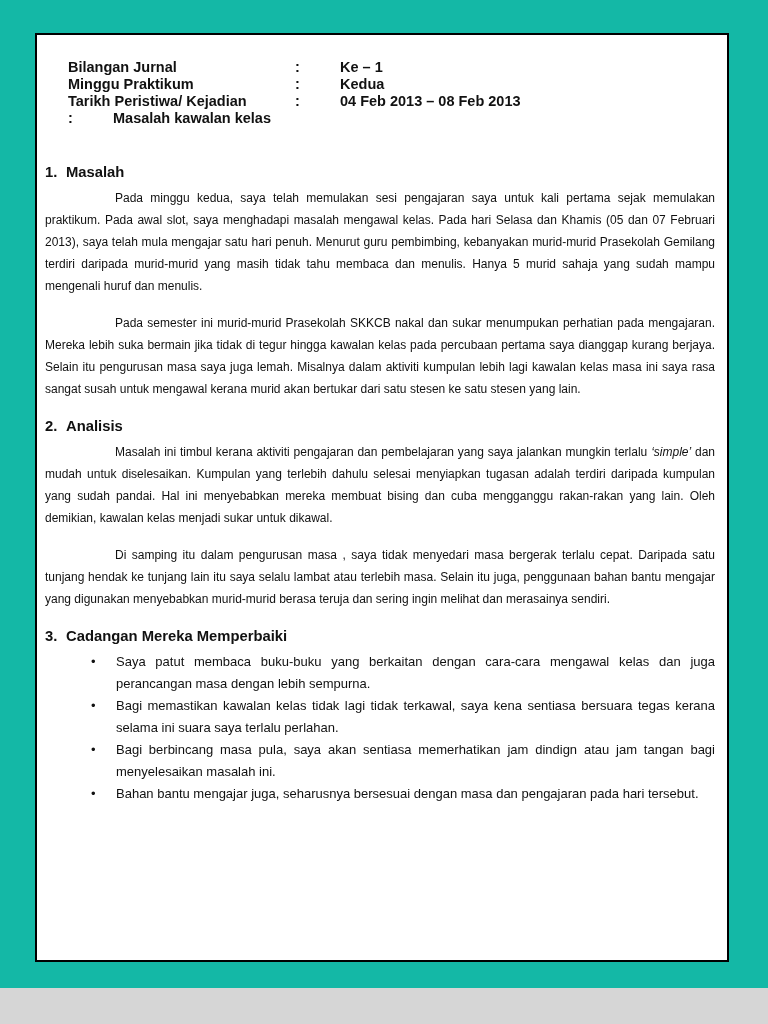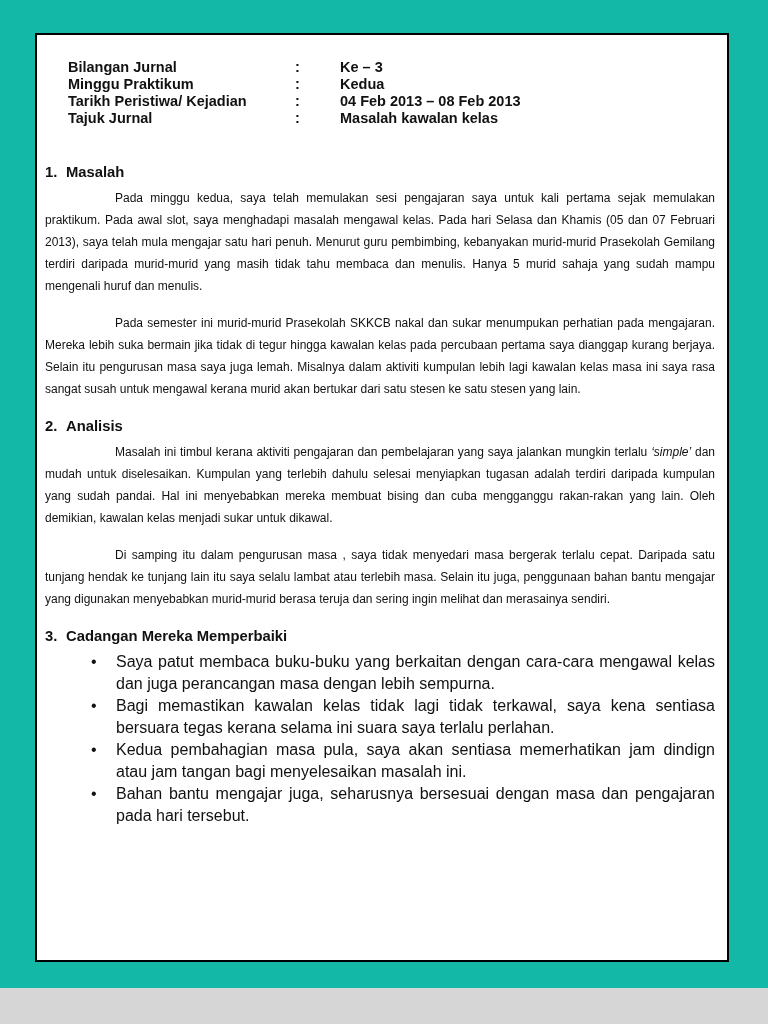--- a/index.html
+++ b/index.html
@@ -57,21 +57,21 @@
     line-height: 22px;
     text-align: justify;
     text-indent: 70px;
   }
   .em { font-style: italic; }
 
   .bullets {
     margin: 2px 0 0 0;
     padding: 0 0 0 71px;
     list-style: none;
-    font-size: 16px;
+    font-size: 13px;
     line-height: 22px;
   }
   .bullets li {
     position: relative;
     text-align: justify;
   }
   .bullets li::before {
     content: "\2022";
     position: absolute;
     left: -25px;
@@ -89,34 +89,33 @@
 
 <div class="viewer">
   <div class="page">
     <div class="frame">
       <div class="content">
 
         <div class="hdr">
           <div class="hrow">
             <span class="hlabel">Bilangan Jurnal</span>
             <span class="hcolon">:</span>
-            <span class="hvalue">Ke – 3</span>
+            <span class="hvalue">Ke – 1</span>
           </div>
           <div class="hrow">
             <span class="hlabel">Minggu Praktikum</span>
             <span class="hcolon">:</span>
             <span class="hvalue">Kedua</span>
           </div>
           <div class="hrow">
             <span class="hlabel">Tarikh Peristiwa/ Kejadian</span>
             <span class="hcolon">:</span>
             <span class="hvalue">04 Feb 2013 – 08 Feb 2013</span>
           </div>
           <div class="hrow">
-            <span class="hlabel">Tajuk Jurnal</span>
             <span class="hcolon">:</span>
             <span class="hvalue underline">Masalah kawalan kelas</span>
           </div>
         </div>
 
         <div class="section">
           <div class="stitle">
             <span class="snum">1.</span>
             <span class="sname">Masalah</span>
           </div>
@@ -134,21 +133,21 @@
         </div>
 
         <div class="section">
           <div class="stitle">
             <span class="snum">3.</span>
             <span class="sname">Cadangan Mereka Memperbaiki</span>
           </div>
           <ul class="bullets">
             <li><span>Saya patut membaca buku-buku yang berkaitan dengan cara-cara mengawal kelas dan juga perancangan masa dengan lebih sempurna.</span></li>
             <li><span>Bagi memastikan kawalan kelas tidak lagi tidak terkawal, saya kena sentiasa bersuara tegas kerana selama ini suara saya terlalu perlahan.</span></li>
-            <li><span>Kedua pembahagian masa pula, saya akan sentiasa memerhatikan jam dindign atau jam tangan bagi menyelesaikan masalah ini.</span></li>
+            <li><span>Bagi berbincang masa pula, saya akan sentiasa memerhatikan jam dindign atau jam tangan bagi menyelesaikan masalah ini.</span></li>
             <li><span>Bahan bantu mengajar juga, seharusnya bersesuai dengan masa dan pengajaran pada hari tersebut.</span></li>
           </ul>
         </div>
 
       </div>
     </div>
   </div>
   <div class="gutter"></div>
 </div>
 

